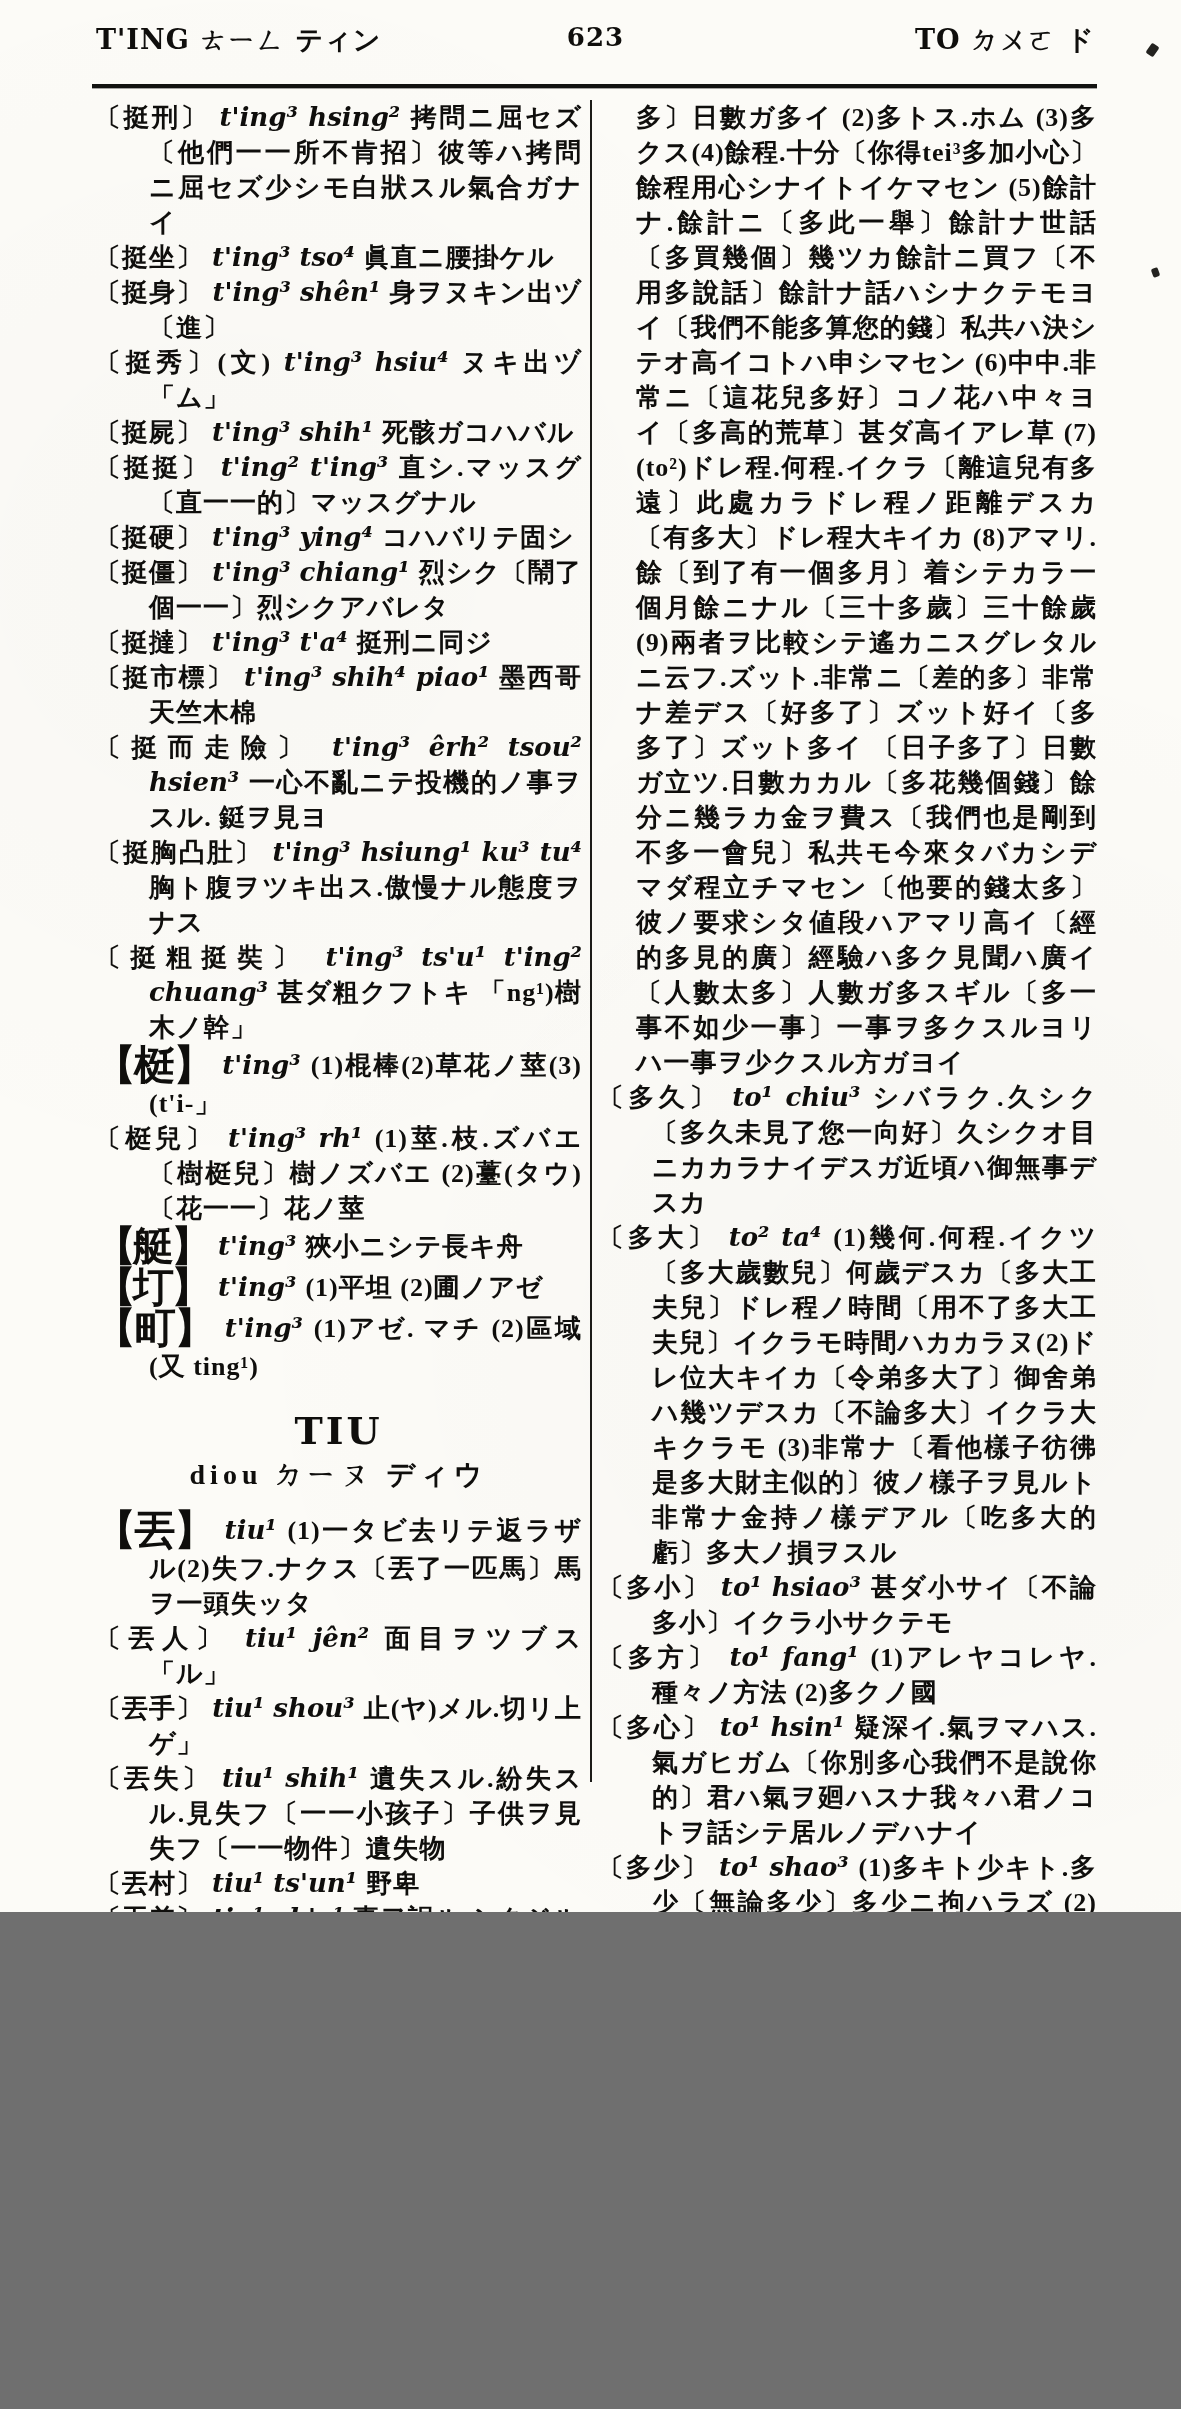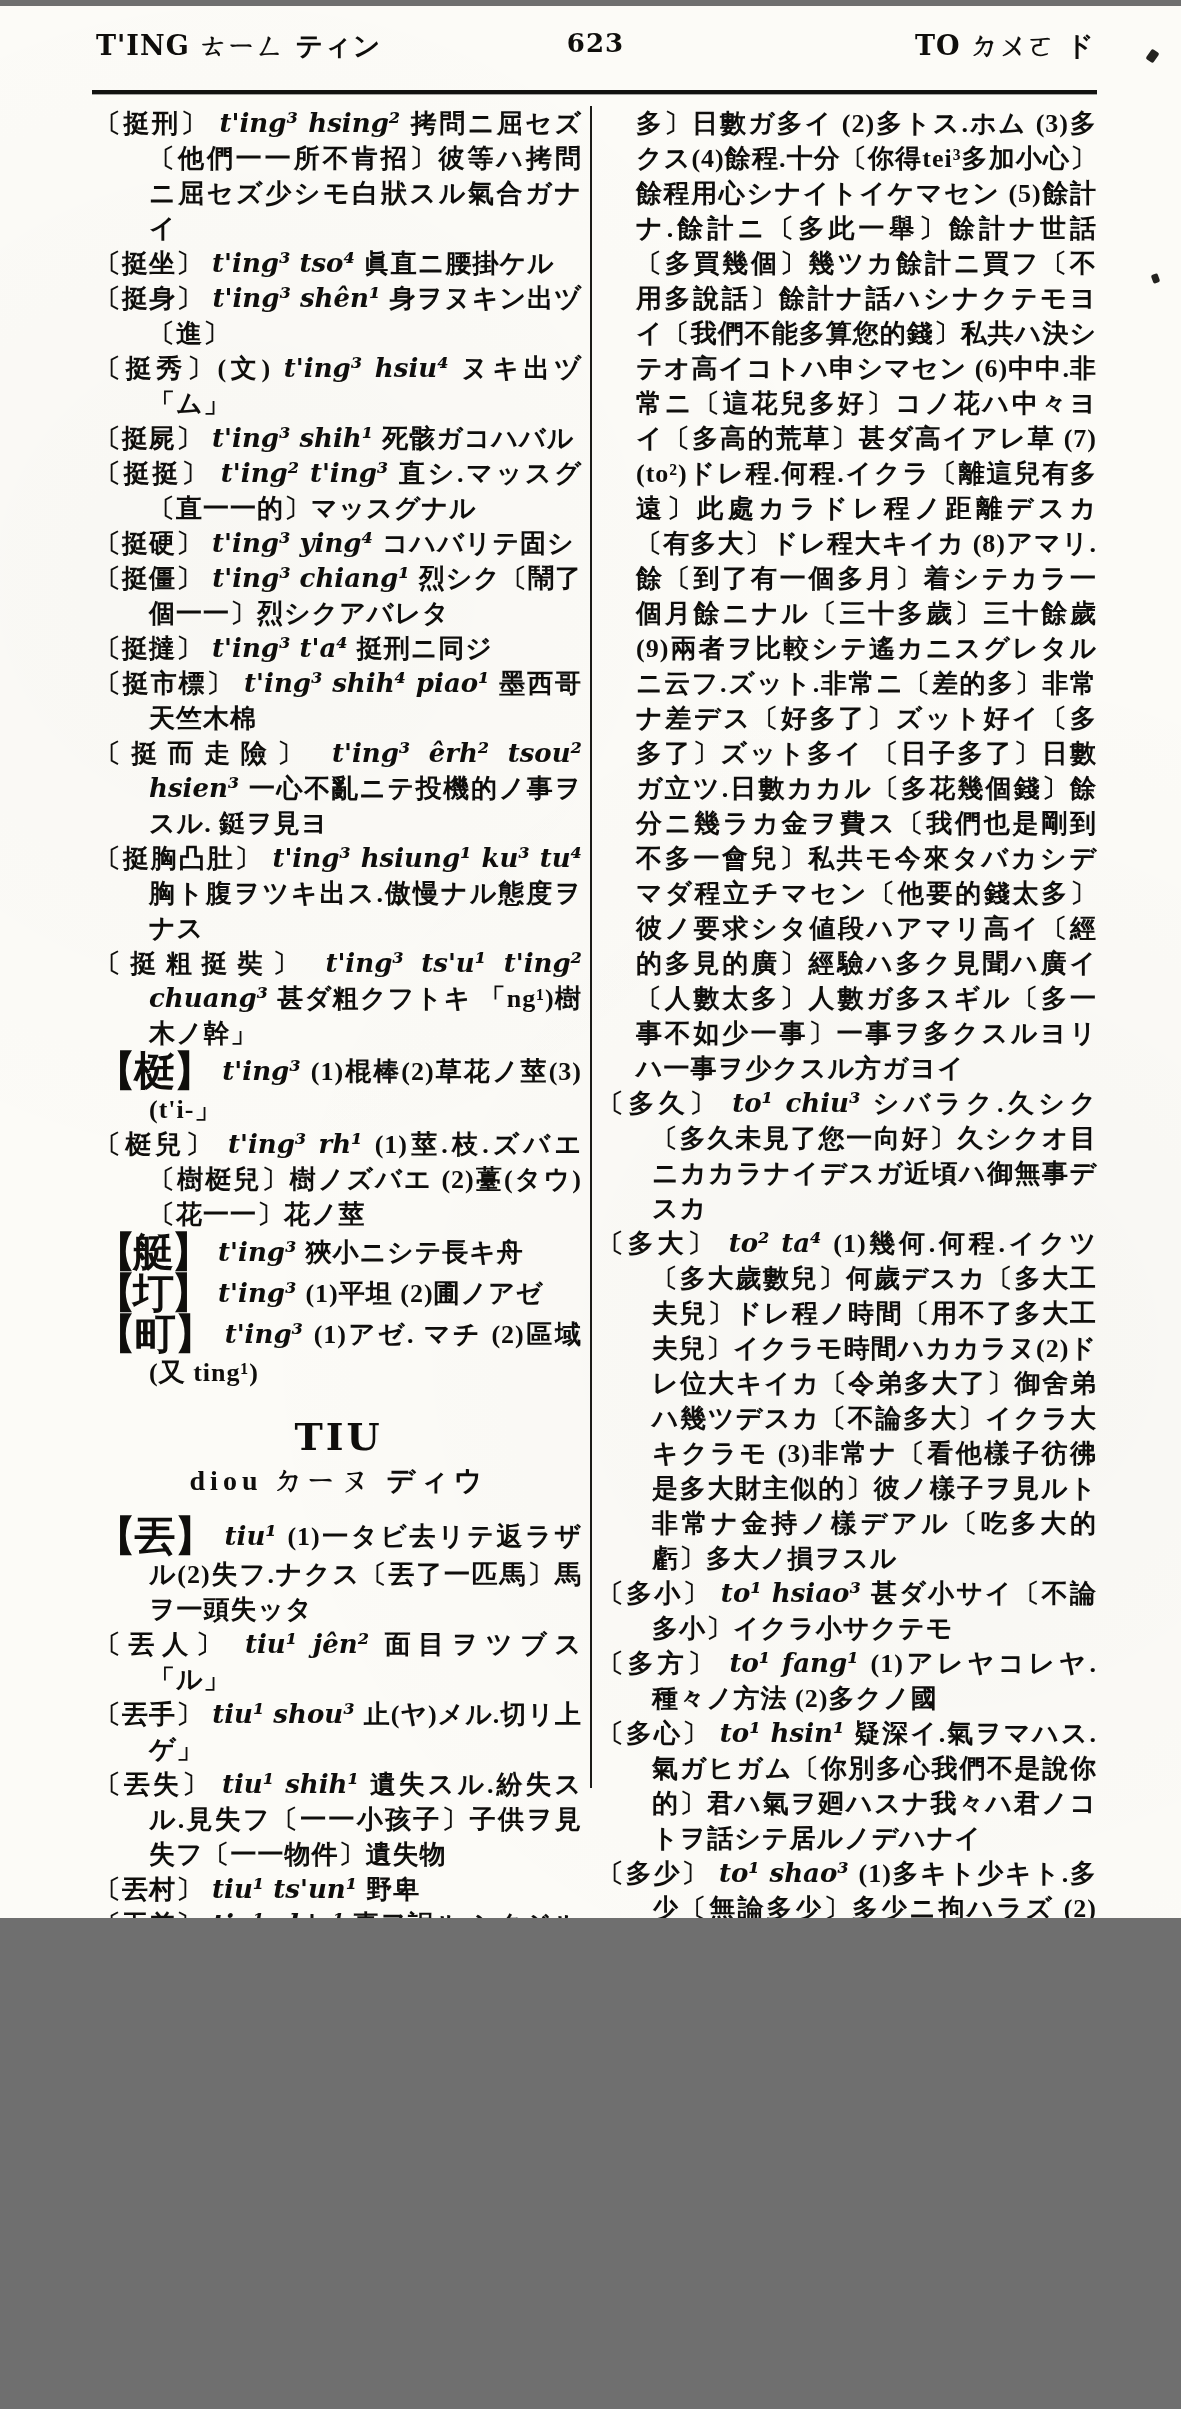--- a/index.html
+++ b/index.html
@@ -1,16 +1,16 @@
 <!DOCTYPE html>
 <html><head>
 <meta charset="utf-8">
 <style>
   html,body{margin:0;padding:0;background:#6f6f6f;}
-  .page{position:relative;width:1181px;height:1912px;margin:6px auto;background:#fcfbf7;
+  .page{position:relative;width:1181px;height:1912px;margin:0 auto;background:#fcfbf7;
         overflow:hidden;color:#0f0e0c;
         font-family:"Liberation Serif","DejaVu Serif",serif;}
   
   .page::after{content:"";position:absolute;inset:0;pointer-events:none;
         background:radial-gradient(circle at 20% 30%, rgba(0,0,0,.015), transparent 40%),
                    radial-gradient(circle at 80% 70%, rgba(0,0,0,.02), transparent 45%);}
   .header{position:absolute;top:22px;left:96px;right:86px;display:flex;
           justify-content:space-between;align-items:baseline;
           font-weight:bold;font-size:27px;letter-spacing:1px;
           font-family:"DejaVu Serif","Liberation Serif",serif;}

